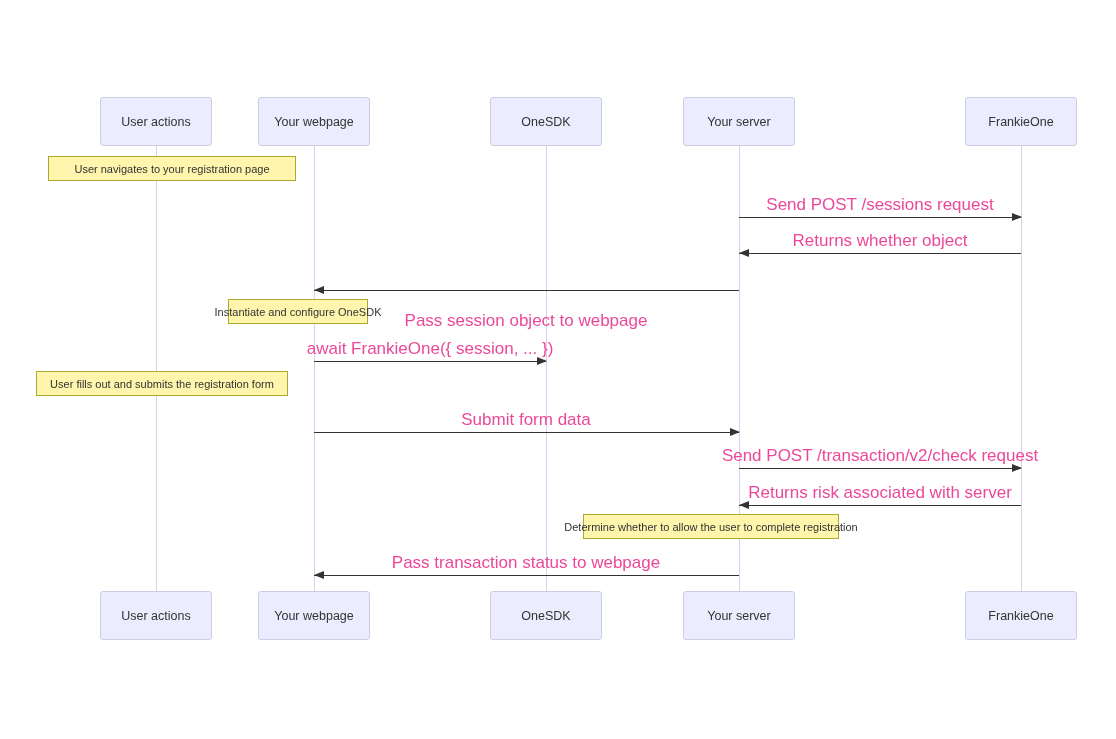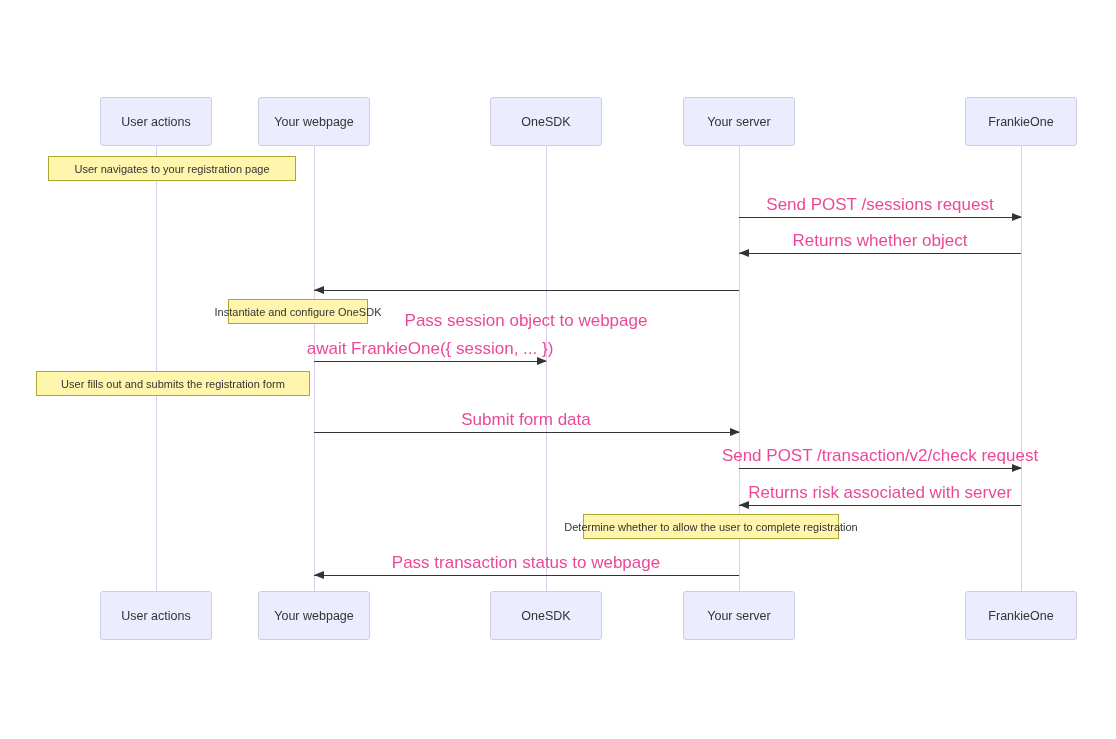--- a/index.html
+++ b/index.html
@@ -119,21 +119,21 @@
   <div class="note" style="left:228px; top:299px; width:140px;">
     <span>Instantiate and configure OneSDK</span>
   </div>
 
   <div>
     <div class="msg-label" style="left:430px; top:341px;">await FrankieOne({ session, ... })</div>
     <div class="msg-line" style="left:314px; top:361px; width:232px;"></div>
     <div class="head head-right" style="left:537px; top:357px;"></div>
   </div>
 
-  <div class="note" style="left:36px; top:371px; width:274px;">
+  <div class="note" style="left:36px; top:371px; width:252px;">
     <span>User fills out and submits the registration form</span>
   </div>
 
   <div>
     <div class="msg-label" style="left:526px; top:412px;">Submit form data</div>
     <div class="msg-line" style="left:314px; top:432px; width:425px;"></div>
     <div class="head head-right" style="left:730px; top:428px;"></div>
   </div>
 
   <div>

